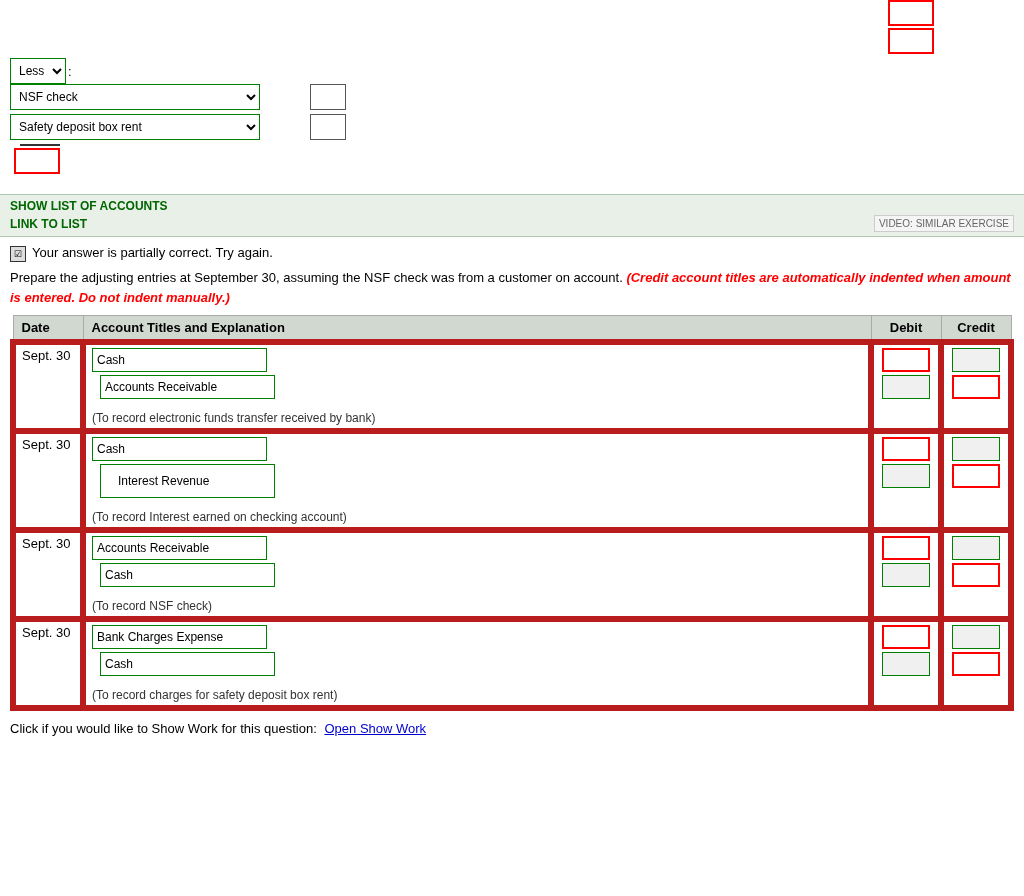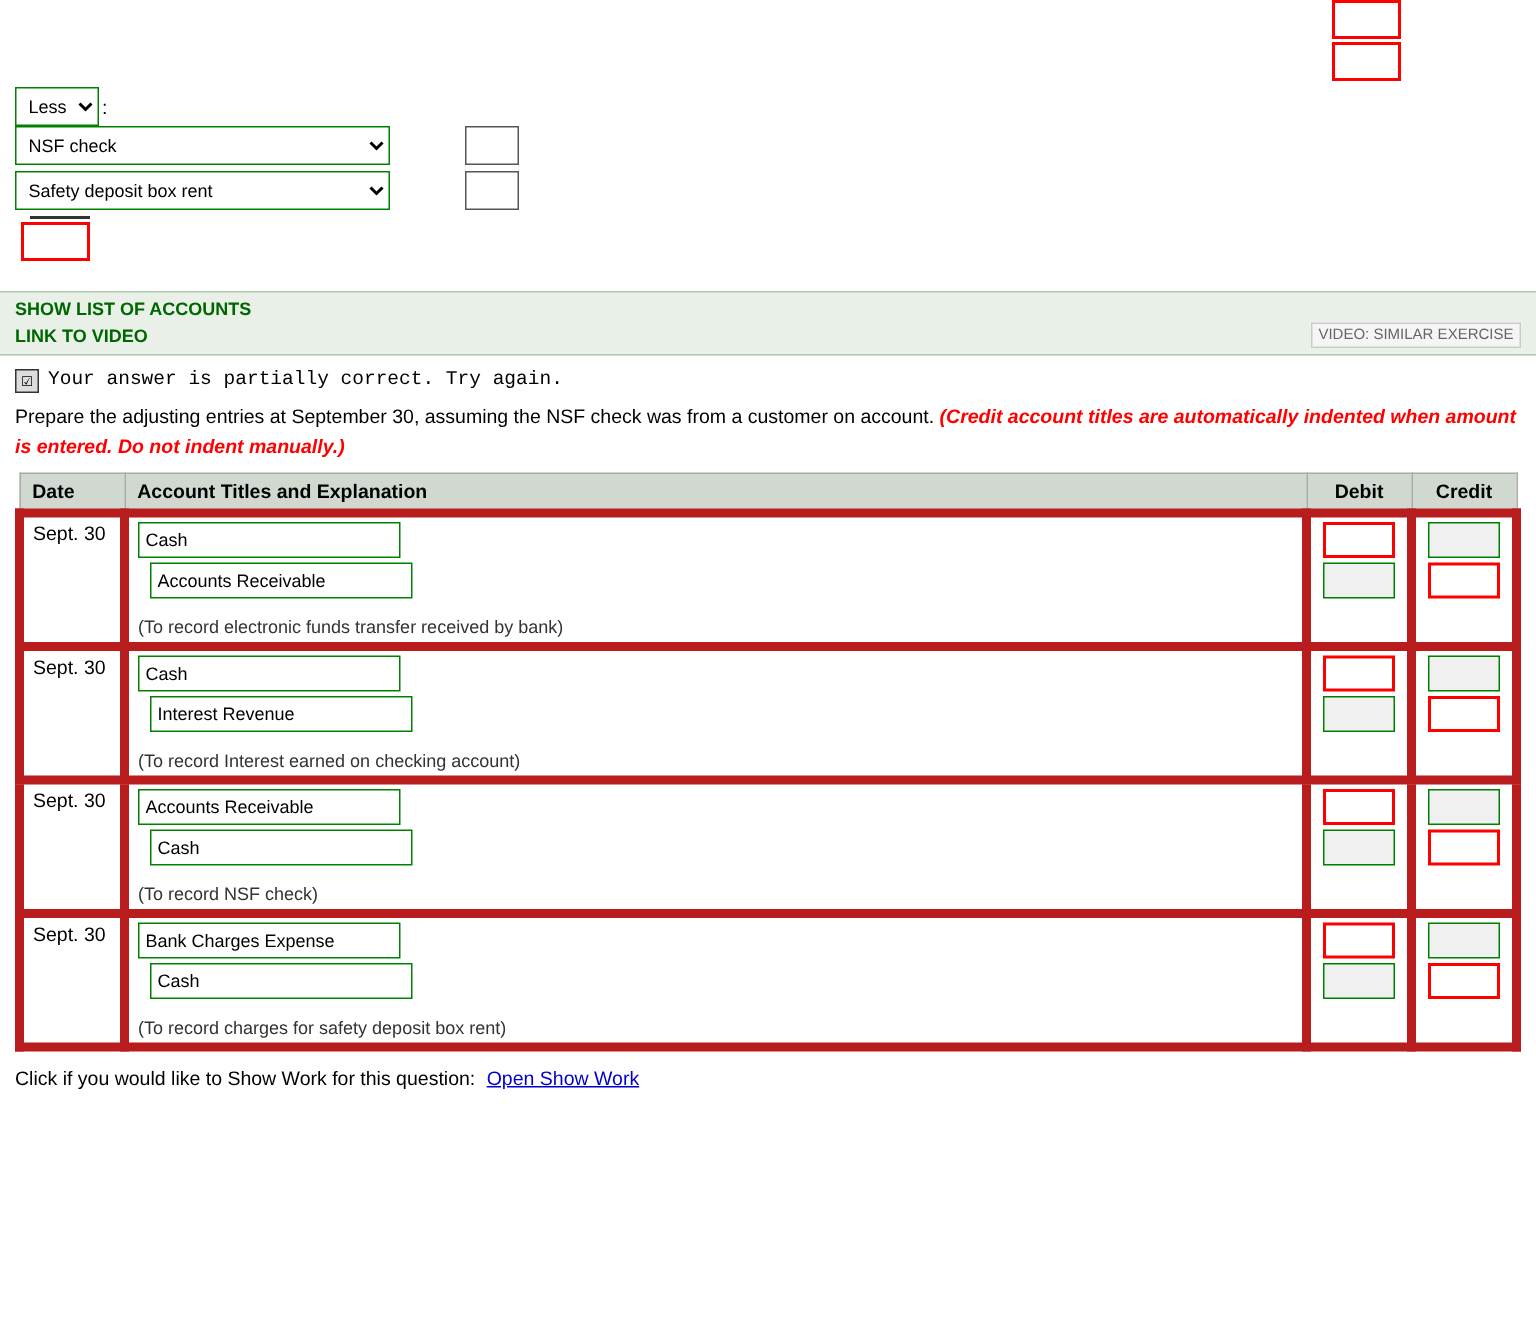--- a/index.html
+++ b/index.html
@@ -65,30 +65,30 @@
       <div style="border-top: 2px solid #333; width: 40px; margin-bottom: 2px;"></div>
       <input type="text" style="width: 46px; height: 26px; border: 2px solid red;">
     </div>
   </div>
 
 </div>
 
 <div class="links-bar">
   <a href="#" class="link-show">SHOW LIST OF ACCOUNTS</a>
   <div class="link-text-row">
-    <a href="#" class="link-text">LINK TO VIDEO</a>
+    <a href="#" class="link-text">LINK TO LIST</a>
     <span class="video-link">VIDEO: SIMILAR EXERCISE</span>
   </div>
 </div>
 
 <div style="display: flex; align-items: flex-start; margin: 8px 10px 4px 10px;">
   <div style="width:16px;height:16px;border:1px solid #333;background:#ddd;margin-right:6px;margin-top:1px;font-size:9px;display:flex;align-items:center;justify-content:center;flex-shrink:0;">
     <span>☑</span>
   </div>
-  <span style="font-size:13px;font-family:Liberation Mono, monospace;">Your answer is partially correct.  Try again.</span>
+  <span style="font-size:13px;">Your answer is partially correct.  Try again.</span>
 </div>
 
 <div class="instruction" style="margin: 6px 10px;">
   <span>Prepare the adjusting entries at September 30, assuming the NSF check was from a customer on account.</span>
   <em>(Credit account titles are automatically indented when amount is entered. Do not indent manually.)</em>
 </div>
 
 <div style="padding: 0 10px;">
   <table class="journal-table">
     <thead>
@@ -130,21 +130,21 @@
         </td>
       </tr>
 
       <tr>
         <td class="date-cell">Sept. 30</td>
         <td>
           <div style="margin-bottom:3px;">
             <input type="text" value="Cash" style="border: 1px solid green; background: rgb(255, 255, 255); font-size: 12px; width: 175px; height: 24px; padding: 2px 4px;">
           </div>
           <div style="margin-bottom:3px;">
-            <input type="text" value="Interest Revenue" style="border: 1px solid green; background: rgb(255, 255, 255); font-size: 12px; width: 175px; height: 24px; padding: 2px 4px; margin-left: 8px;">
+            <input type="text" value="Interest Revenue" style="border: 1px solid green; background: rgb(255, 255, 255); font-size: 12px; width: 175px; height: 34px; padding: 2px 17px; margin-left: 8px;">
           </div>
           <div class="note-text">(To record Interest earned on checking account)</div>
         </td>
         <td style="text-align:center; vertical-align:top;">
           <div style="margin-bottom:3px;">
             <input type="text" style="width: 48px; height: 24px; border: 2px solid red; font-size: 12px;">
           </div>
           <div>
             <input type="text" style="width: 48px; height: 24px; border: 1px solid green; background: rgb(240, 240, 240); font-size: 12px;">
           </div>

